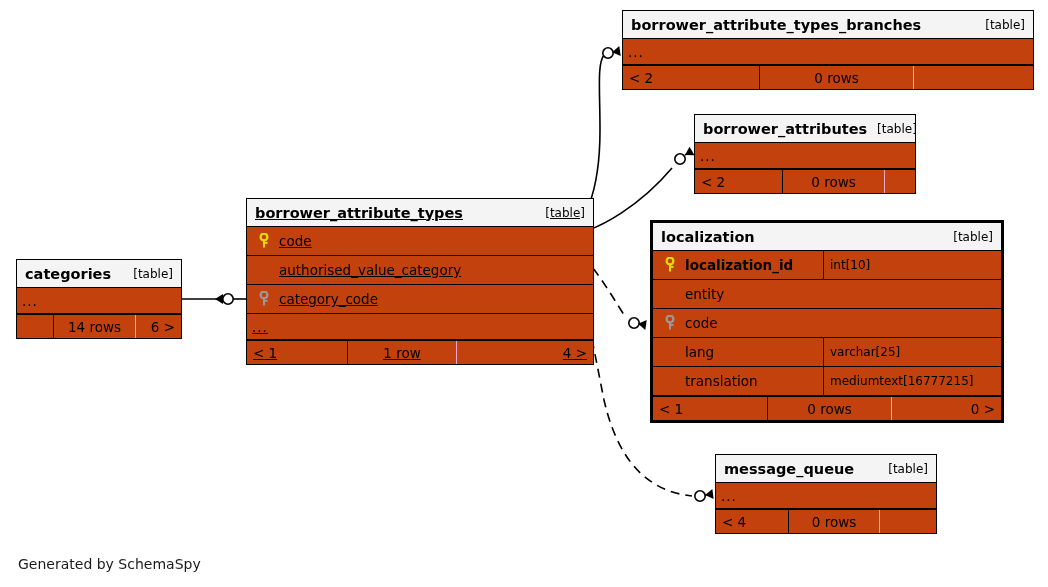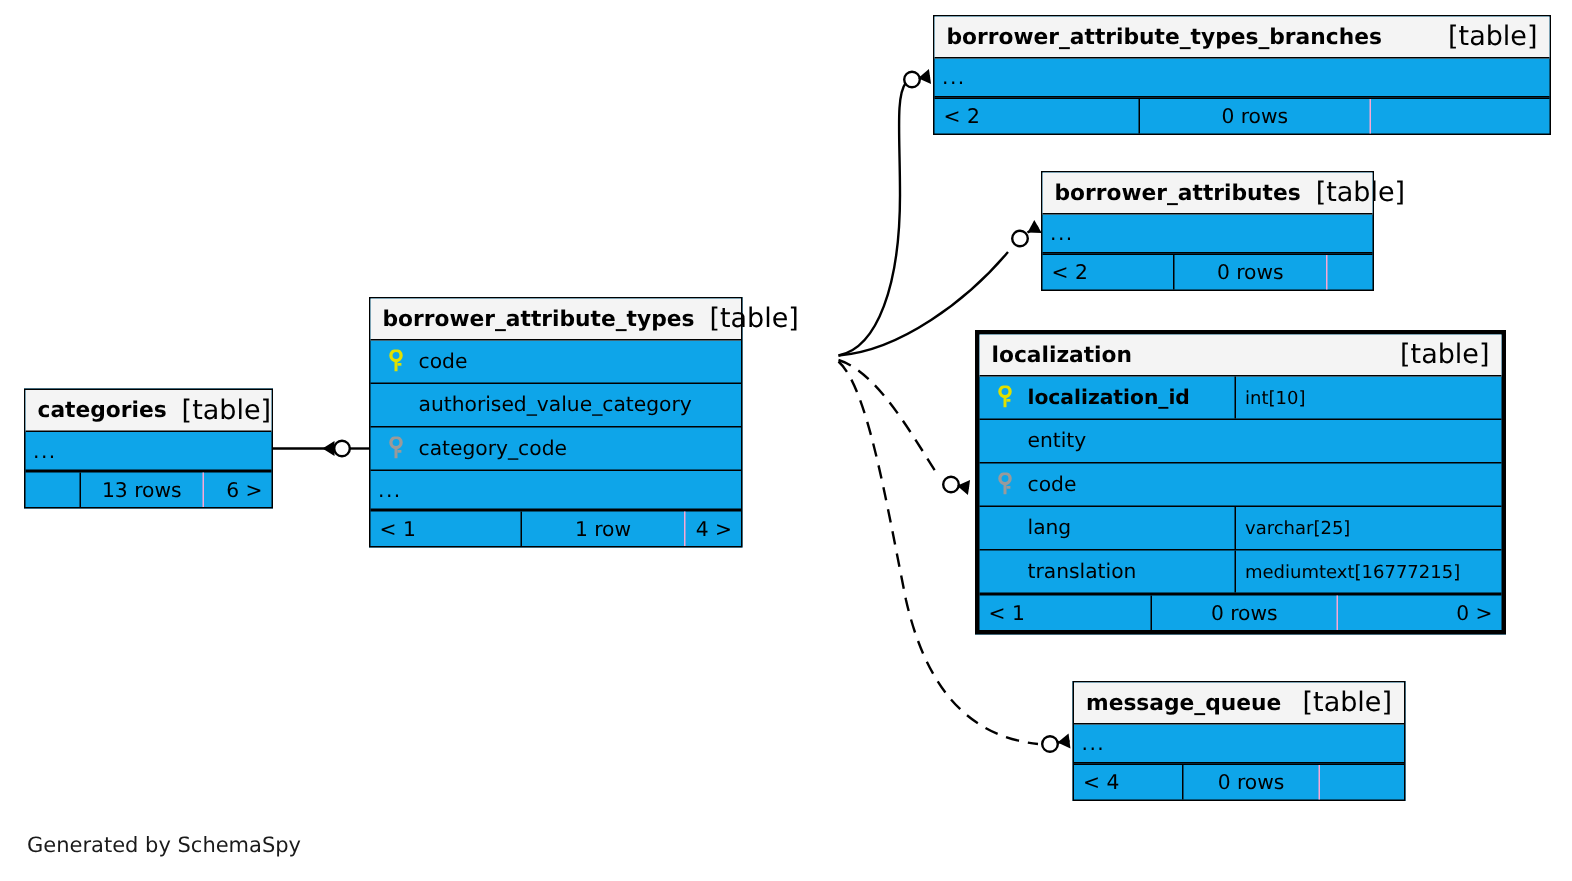--- a/index.html
+++ b/index.html
@@ -23,21 +23,21 @@
   }
   svg.edges {
     position: absolute;
     left: 0; top: 0;
     width: 1048px;
     height: 587px;
     pointer-events: none;
   }
   .tbl {
     position: absolute;
-    background: #0ea5e9;
+    background: #c2410c;
     border: 1px solid #000000;
     box-sizing: border-box;
   }
   .tbl.focus {
     border: 3px solid #000000;
   }
   .tbl-head {
     background: #f4f4f4;
     border-bottom: 1px solid #000000;
     height: 28px;
@@ -46,21 +46,21 @@
     padding: 0 8px;
     box-sizing: border-box;
   }
   .tbl-name {
     font-weight: bold;
     font-size: 14.5px;
     white-space: nowrap;
   }
   .tbl-kind {
     margin-left: auto;
-    font-size: 18px;
+    font-size: 12px;
     color: #000;
     padding-left: 10px;
   }
   .row {
     height: 29px;
     display: flex;
     align-items: stretch;
     border-bottom: 1px solid #000000;
     box-sizing: border-box;
   }
@@ -187,21 +187,21 @@
       <span class="tbl-kind">[table]</span>
     </div>
     <div class="ellipsis-row">...</div>
     <div class="footer">
       <div class="fcell left" style="width:87px;">&lt; 2</div>
       <div class="fcell mid" style="width:103px;">0 rows</div>
       <div class="fcell right" style="flex:1;"></div>
     </div>
   </div>
 
-  <div class="tbl" style="left:246px; top:198px; width:249px;">
+  <div class="tbl" style="left:246px; top:198px; width:348px;text-decoration:underline;">
     <div class="tbl-head">
       <span class="tbl-name">borrower_attribute_types</span>
       <span class="tbl-kind">[table]</span>
     </div>
 
     <div class="row">
       <div class="cell-name" style="flex:1;">
         <span class="keyslot">
           <svg width="12" height="16" viewBox="0 0 12 16">
               <circle cx="6" cy="4" r="3.4" fill="none" stroke="#e0e000" stroke-width="2.2"></circle>
@@ -242,21 +242,21 @@
   </div>
 
   <div class="tbl" style="left:16px; top:259px; width:166px;">
     <div class="tbl-head">
       <span class="tbl-name">categories</span>
       <span class="tbl-kind">[table]</span>
     </div>
     <div class="ellipsis-row">...</div>
     <div class="footer">
       <div class="fcell left" style="width:36px;"></div>
-      <div class="fcell mid" style="width:83px;">13 rows</div>
+      <div class="fcell mid" style="width:83px;">14 rows</div>
       <div class="fcell right" style="flex:1;">6 &gt;</div>
     </div>
   </div>
 
   <div class="tbl focus" style="left:650px; top:220px; width:354px;text-align:right;">
     <div class="tbl-head">
       <span class="tbl-name">localization</span>
       <span class="tbl-kind">[table]</span>
     </div>
 

